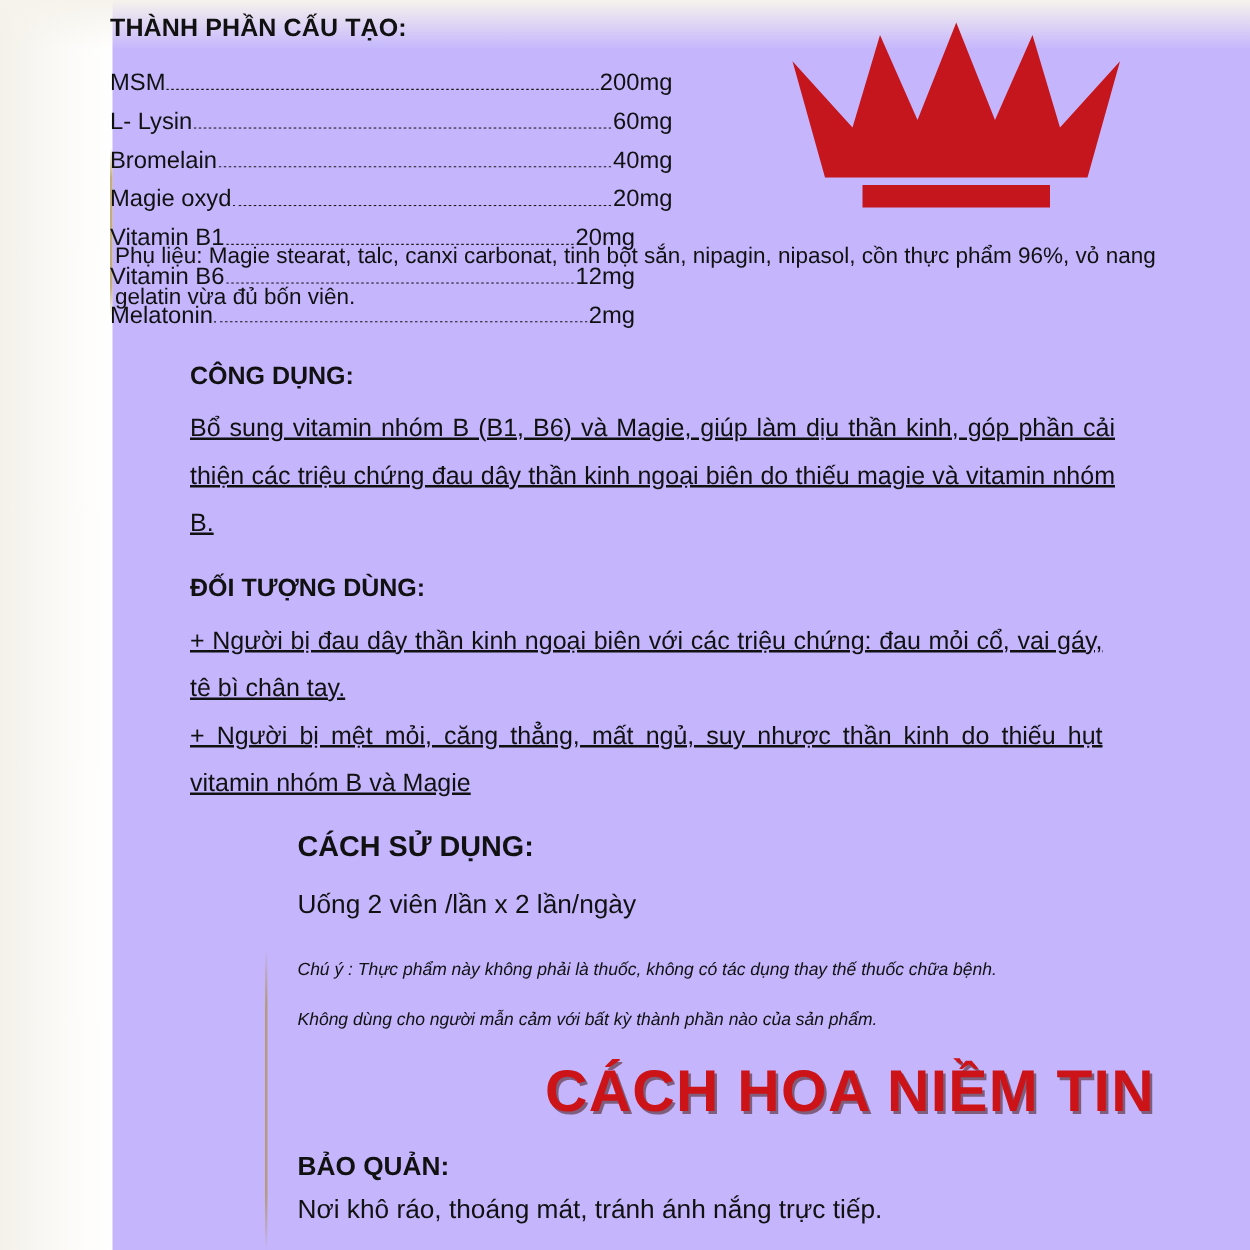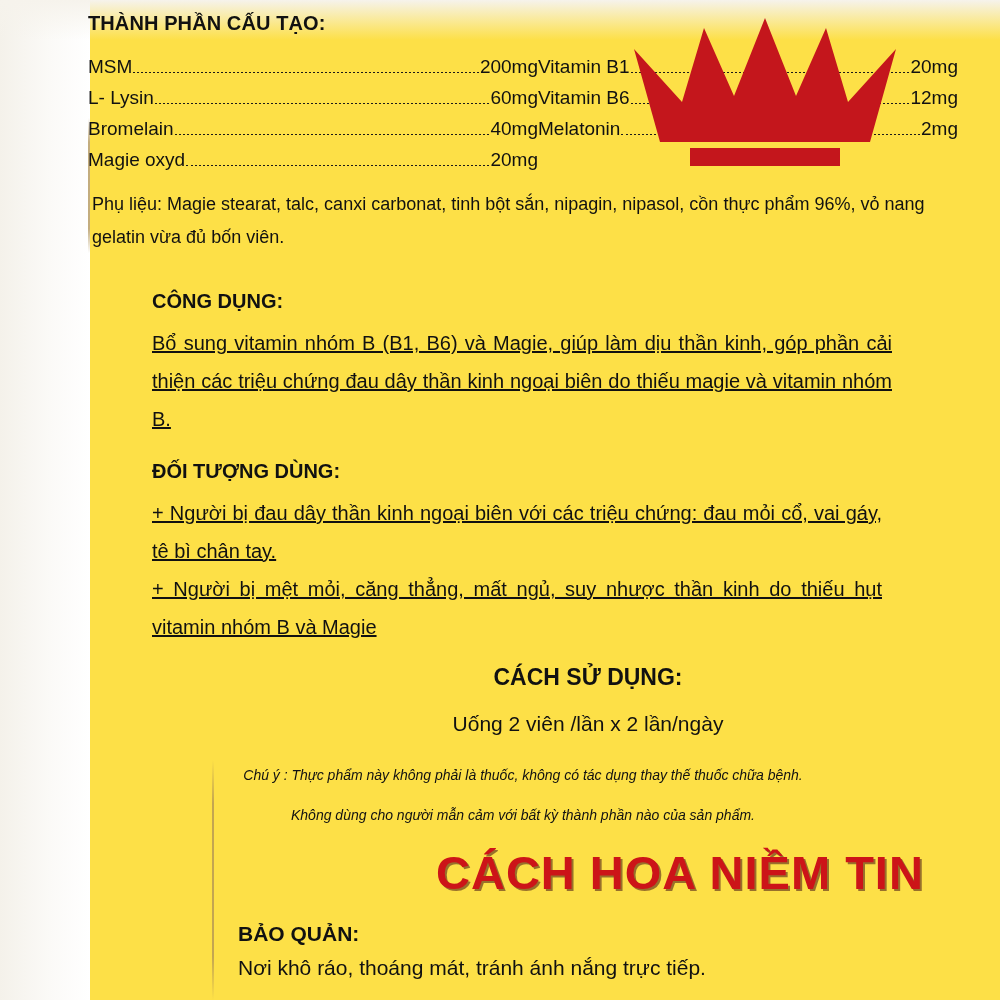--- a/index.html
+++ b/index.html
@@ -14,21 +14,21 @@
     font-family: "Liberation Sans", sans-serif;
     color: #111111;
     overflow: hidden;
     position: relative;
   }
 
   #page {
     position: relative;
     width: 1000px;
     height: 1000px;
-    background: #fde047;
+    background: #c4b5fd;
   }
 
   
   .paper-tint-left {
     position: absolute;
     left: 0; top: 0;
     width: 90px; height: 1000px;
     background: linear-gradient(to right, #f4f1ea 0%, #fbfaf7 55%, #ffffff 100%);
     pointer-events: none;
   }
@@ -61,20 +61,21 @@
     font-weight: 700;
     letter-spacing: 0.1px;
   }
   .ing-title {
     font-size: 20px;
     margin-bottom: 16px;
   }
   .ing-columns {
     display: flex;
     gap: 0px;
+    flex-direction: column;
   }
   .ing-col {
     flex: 0 0 auto;
   }
   .ing-col.left { width: 450px; }
   .ing-col.right { width: 420px; }
 
   .ing-row {
     display: flex;
     align-items: baseline;
@@ -145,21 +146,21 @@
     line-height: 38px;
   }
   .sec-body.justified {
     text-align: justify;
     text-justify: inter-word;
     text-decoration: underline;
   }
 
   #sec-congdung { left: 152px; top: 266px; width: 740px; }
   #sec-doituong { left: 152px; top: 436px; width: 730px; }
-  #sec-cachdung { left: 238px; top: 640px; width: 700px; text-align: center; }
+  #sec-cachdung { left: 238px; top: 640px; width: 700px; }
 
   .usage-head { font-size: 23px; margin-bottom: 14px; }
   .usage-line {
     font-size: 21px;
     line-height: 38px;
   }
 
   .note-italic {
     margin-top: 12px;
     font-style: italic;

